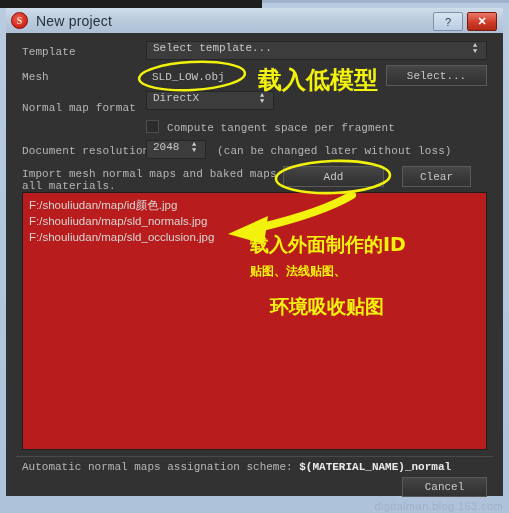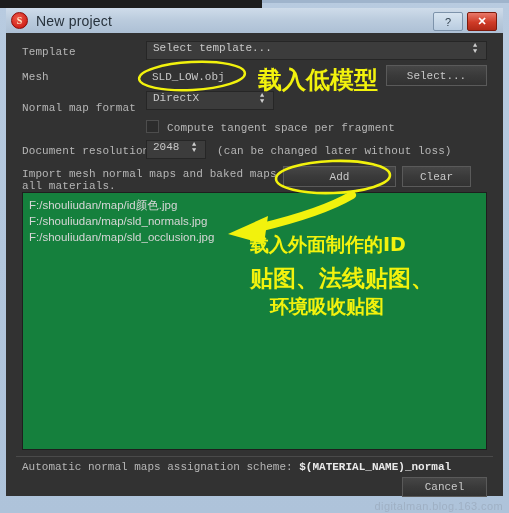--- a/index.html
+++ b/index.html
@@ -89,21 +89,21 @@
   #checkbox{
     position:absolute;width:13px;height:13px;
     background:#2c2c2c;border:1px solid #4d4d4d;box-sizing:border-box;
   }
   #mesh-field-plain{
     position:absolute;color:#c8c8c8;font-size:11px;
     font-family:"Liberation Mono","DejaVu Sans Mono",monospace;
   }
   #filelist{
     position:absolute;left:16px;top:159px;width:465px;height:258px;
-    background:#15803d;border:1px solid #1e1e1e;box-sizing:border-box;
+    background:#b91c1c;border:1px solid #1e1e1e;box-sizing:border-box;
     padding:4px 0 0 6px;overflow:hidden;
   }
   #filelist .fl-row{
     color:#d6d6d6;font-size:11.5px;line-height:16px;
     font-family:"Liberation Sans",sans-serif;white-space:nowrap;
   }
   #sep{
     position:absolute;left:10px;top:423px;width:477px;height:1px;background:#4a4a4a;
   }
   #auto-line{
@@ -161,21 +161,21 @@
 
       <div class="lbl" style="left:16px;top:112px;">Document resolution</div>
       <div class="field" style="left:140px;top:107px;width:60px;height:19px;">
         <span class="val">2048</span>
         <span class="spin">▲<br>▼</span>
       </div>
       <div class="lbl" style="left:211px;top:112px;">(can be changed later without loss)</div>
 
       <div class="lbl" style="left:16px;top:135px;">Import mesh normal maps and baked maps for</div>
       <div class="lbl" style="left:16px;top:147px;">all materials.</div>
-      <div class="btn" style="left:277px;top:133px;width:113px;height:21px;">Add</div>
+      <div class="btn" style="left:277px;top:133px;width:101px;height:21px;">Add</div>
       <div class="btn" style="left:396px;top:133px;width:69px;height:21px;">Clear</div>
 
       <div id="filelist">
         <div class="fl-row">F:/shouliudan/map/id颜色.jpg</div>
         <div class="fl-row">F:/shouliudan/map/sld_normals.jpg</div>
         <div class="fl-row">F:/shouliudan/map/sld_occlusion.jpg</div>
       </div>
 
       <div id="sep"></div>
 
@@ -197,15 +197,15 @@
 
     <ellipse cx="192" cy="76" rx="53" ry="14" fill="none" stroke="#f2f20d" stroke-width="2.4" transform="rotate(-3 192 76)"></ellipse>
 
     <ellipse cx="333" cy="177" rx="57" ry="16" fill="none" stroke="#f2f20d" stroke-width="2.6" transform="rotate(-2 333 177)"></ellipse>
 
     <path d="M 352,195 C 330,208 300,218 258,228" fill="none" stroke="#f2f20d" stroke-width="8" stroke-linecap="round"></path>
     <polygon points="228,234 268,216 264,244" fill="#f2f20d"></polygon>
   </svg>
   <div class="cn" style="left:258px;top:64px;font-size:24px;">载入低模型</div>
   <div class="cn" style="left:250px;top:232px;font-size:19px;">载入外面制作的ID</div>
-  <div class="cn" style="left:250px;top:263px;font-size:23px;font-family:Liberation Mono, monospace;">贴图、法线贴图、</div>
+  <div class="cn" style="left:250px;top:263px;font-size:12px;font-family:Liberation Mono, monospace;">贴图、法线贴图、</div>
   <div class="cn" style="left:270px;top:294px;font-size:19px;">环境吸收贴图</div>
 </div>
 
 </body></html>

